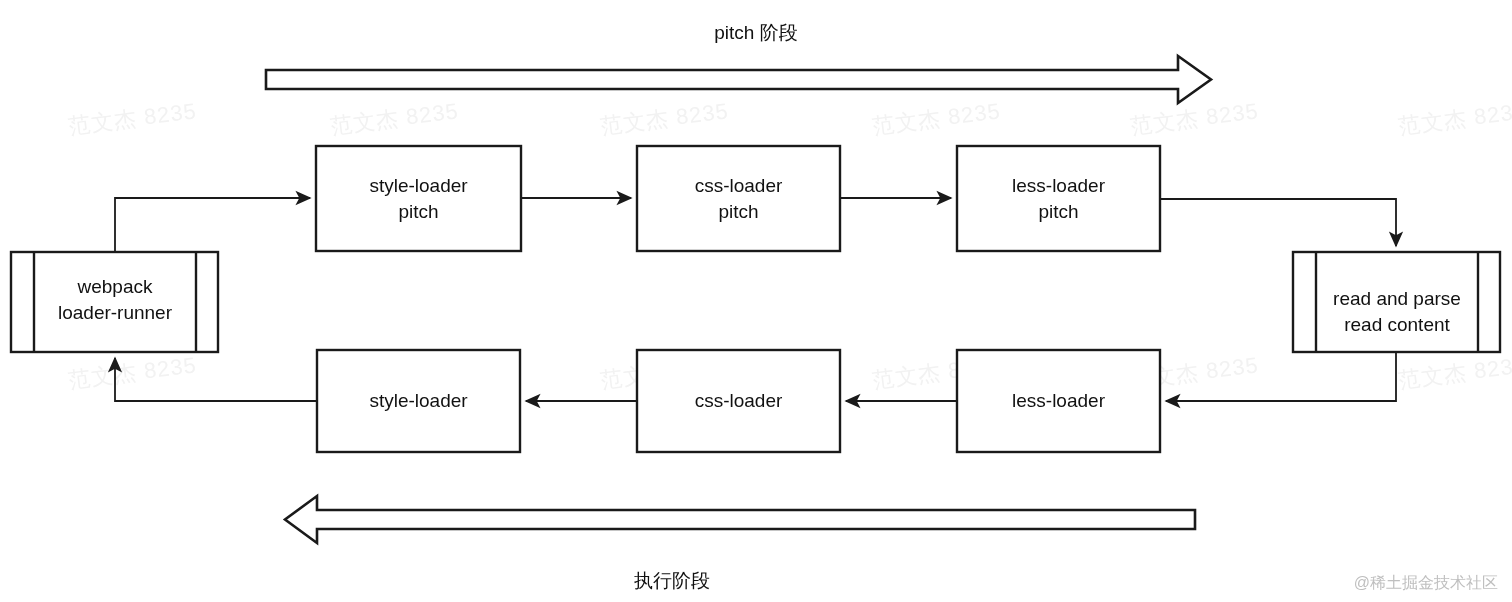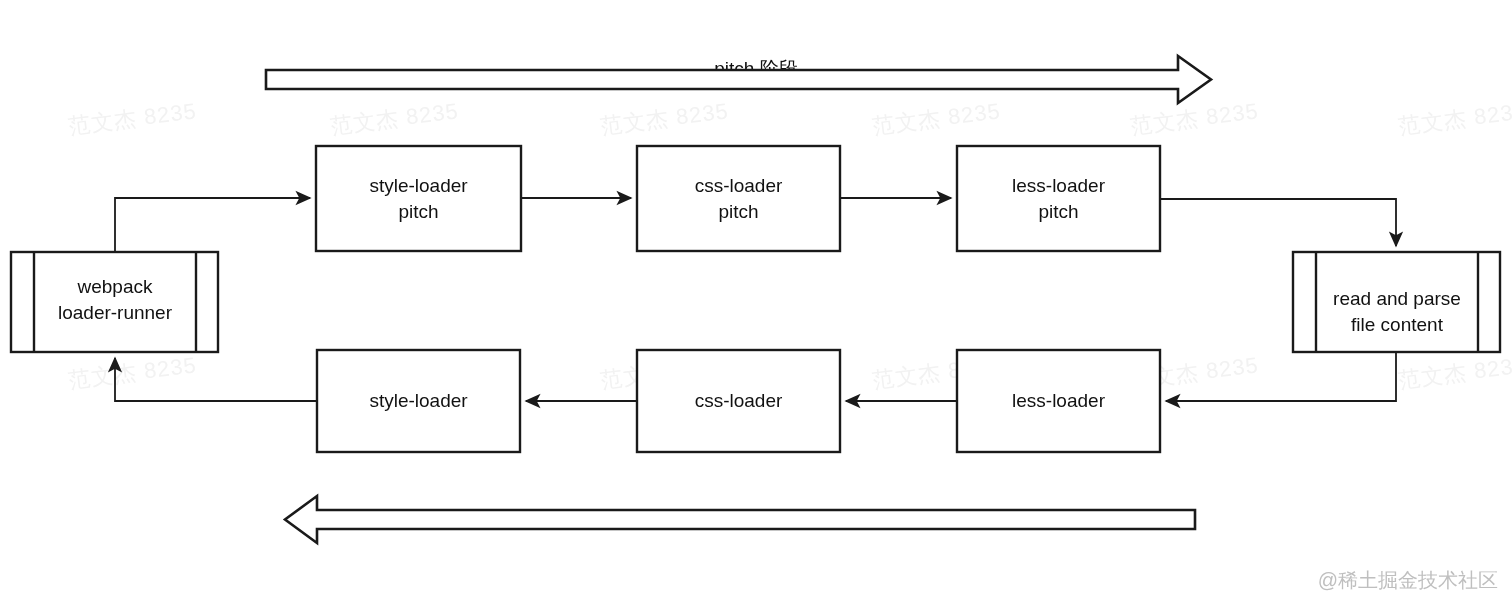--- a/index.html
+++ b/index.html
@@ -31,39 +31,38 @@
     transform: rotate(-7deg);
     user-select: none;
     letter-spacing: 1px;
   }
   .stage-label {
     position: absolute;
     font-size: 19px;
     color: #111111;
     white-space: nowrap;
     text-align: center;
-    margin-top: 36px;
   }
   .node-label {
     position: absolute;
     display: flex;
     flex-direction: column;
     align-items: center;
     justify-content: center;
     font-size: 19px;
     color: #111111;
     line-height: 26px;
     text-align: center;
     pointer-events: none;
   }
   .attribution {
     position: absolute;
     right: 14px;
     bottom: 8px;
-    font-size: 20px;
+    font-size: 16px;
     color: #bfbfbf;
     white-space: nowrap;
   }
 </style>
 </head>
 <body>
 
 <div id="canvas">
 
   <div id="watermark-layer">
@@ -148,21 +147,21 @@
     <span>pitch</span>
   </div>
 
   <div class="node-label" style="left:957px;top:146px;width:203px;height:105px;">
     <span>less-loader</span>
     <span>pitch</span>
   </div>
 
   <div class="node-label" style="left:1316px;top:252px;width:162px;height:120px;">
     <span>read and parse</span>
-    <span>file content</span>
+    <span>read content</span>
   </div>
 
   <div class="node-label" style="left:317px;top:350px;width:203px;height:102px;">
     <span>style-loader</span>
   </div>
 
   <div class="node-label" style="left:637px;top:350px;width:203px;height:102px;">
     <span>css-loader</span>
   </div>
 

